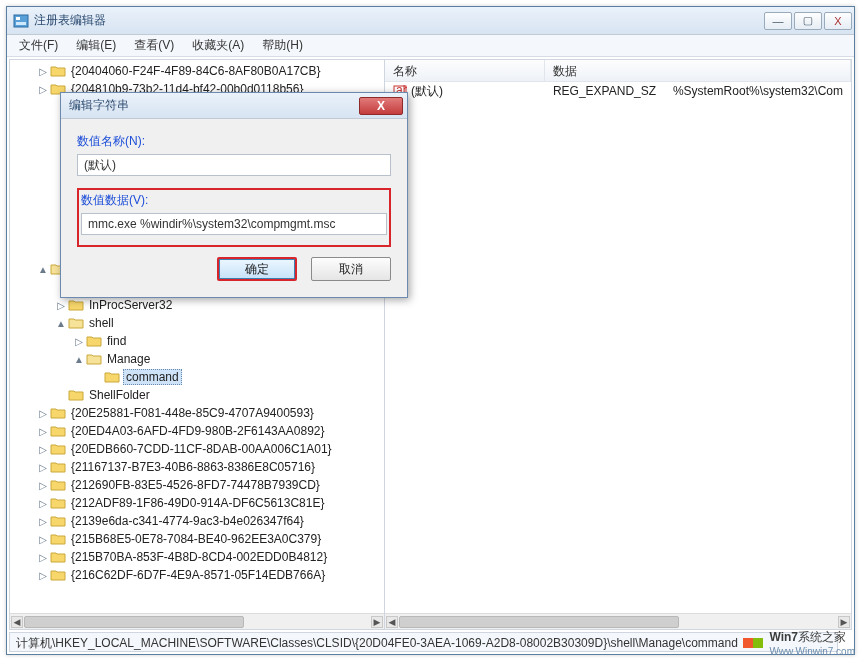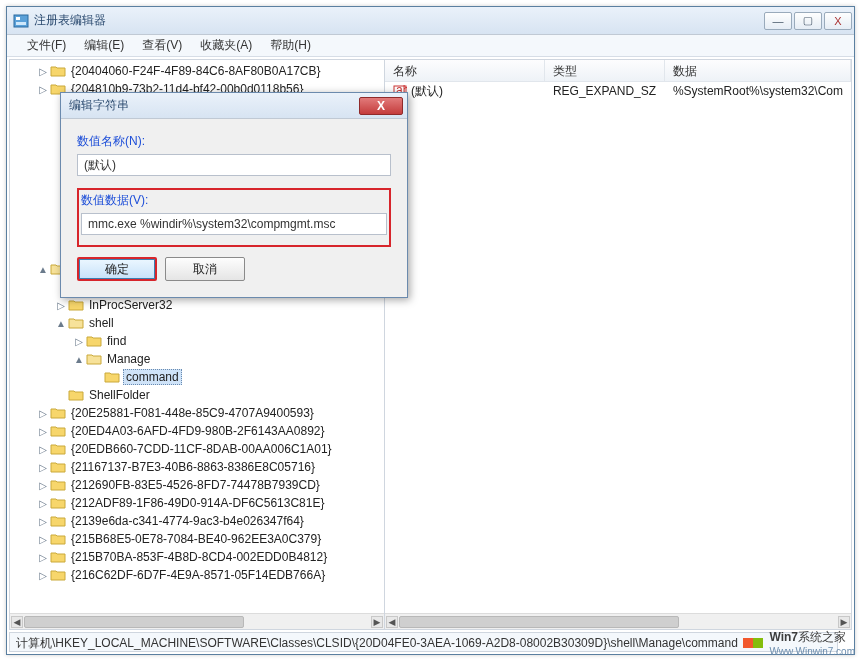--- a/index.html
+++ b/index.html
@@ -4,21 +4,21 @@
 <style>
 * { box-sizing: border-box; margin: 0; padding: 0; font-family: "Microsoft YaHei", "Segoe UI", Tahoma, sans-serif; font-size: 12px; }
 body { background: #fff; width: 861px; height: 661px; position: relative; overflow: hidden; }
 .window { position: absolute; left: 6px; top: 6px; width: 849px; height: 649px; border: 1px solid #5a7fa0; background: #fff; box-shadow: 0 0 4px rgba(0,0,0,.2); }
 .titlebar { height: 28px; background: linear-gradient(#eaf1fa,#d7e4f2); display: flex; align-items: center; padding: 0 2px 0 6px; border-bottom: 1px solid #c0c9d4; }
 .titlebar .ticon { width: 16px; height: 16px; margin-right: 5px; }
 .titlebar .title { flex: 1; color: #2b4a6f; }
 .winbtns { display: flex; gap: 2px; }
 .winbtn { width: 28px; height: 18px; border: 1px solid #9ab; border-radius: 2px; background: linear-gradient(#fefefe,#e6edf5); display: flex; align-items: center; justify-content: center; color: #456; font-family: Arial; font-size: 11px; }
 .winbtn.close { color: #a33; }
-.menubar { height: 22px; display: flex; align-items: flex-end; padding: 0 12px; background: #f4f8fc; border-bottom: 1px solid #d6dde6; gap: 2px; }
+.menubar { height: 22px; display: flex; align-items: flex-end; padding: 0 4px; background: #f4f8fc; border-bottom: 1px solid #d6dde6; gap: 2px; }
 .menubar span { padding: 2px 8px; color: #333; }
 .content { position: absolute; top: 52px; bottom: 24px; left: 2px; right: 2px; display: flex; }
 .treepane { width: 388px; border: 1px solid #cfd6df; background: #fff; position: relative; display: flex; flex-direction: column; }
 .listpane { flex: 1; border: 1px solid #cfd6df; border-left: none; background: #fff; display: flex; flex-direction: column; }
 .tree { flex: 1; overflow: hidden; padding: 2px 0; }
 .node { display: flex; align-items: center; height: 18px; white-space: nowrap; color: #222; padding-right: 4px; }
 .exp { width: 14px; text-align: center; color: #6b7b8c; font-size: 10px; cursor: default; }
 .fold { width: 16px; height: 14px; margin-right: 3px; display: inline-block; }
 .fold svg { display:block; }
 .node.sel .lbl { background: #cfe3f8; border: 1px dotted #6a8bb0; padding: 0 2px; }
@@ -43,21 +43,21 @@
 
 .dialog { position:absolute; left:60px; top:92px; width:348px; background:#f0f0f0; border:1px solid #6b8aad; box-shadow:2px 2px 8px rgba(0,0,0,.35); }
 .dlg-titlebar{height:26px; background:linear-gradient(#eaf1fa,#d7e4f2); display:flex; align-items:center; padding:0 4px 0 8px; border-bottom:1px solid #c0c9d4;}
 .dlg-titlebar .title{flex:1; color:#2b4a6f;}
 .dlg-close{width:44px;height:18px;border-radius:2px;background:linear-gradient(#e27a7a,#c43c3c);border:1px solid #8f2a2a;color:#fff;display:flex;align-items:center;justify-content:center;font-weight:bold;}
 .dlg-body{padding:14px 16px 16px 16px;}
 .dlg-lbl{color:#1d4ed8; margin-bottom:4px;}
 .dlg-field{width:100%; height:22px; border:1px solid #b8c0cc; background:#fff; padding:2px 6px; color:#333; margin-bottom:12px;}
 .hlbox{border:2px solid #d7252b; padding:2px; margin-bottom:10px;}
 .hlbox .dlg-field{margin-bottom:8px;}
-.dlg-btns{display:flex; gap:8px;}
+.dlg-btns{display:flex; justify-content:flex-end; gap:14px;}
 .dlg-btn{width:80px;height:24px;border:1px solid #8a8a8a;background:linear-gradient(#fdfdfd,#e5e5e5);border-radius:2px;display:flex;align-items:center;justify-content:center;color:#222;}
 .dlg-btn.primary{border:2px solid #d7252b;}
 .dlg-btn.primary .inner{width:100%;height:100%;border:1px solid #3c7fb1;background:linear-gradient(#eaf6ff,#c9e3f9);display:flex;align-items:center;justify-content:center;}
 
 .watermark{position:absolute; right:6px; bottom:4px; display:flex; align-items:center; gap:6px; opacity:.95;}
 .wm-flag{display:flex;}
 .wm-flag span{width:10px;height:10px;}
 .wm-text{font-size:11px; color:#333;}
 .wm-text .brand{font-weight:bold;}
 .wm-url{font-size:10px;color:#68a;}
@@ -318,21 +318,20 @@
         </div>
       <div class="tree-hscroll">
         <div class="arr l">◀</div>
         <div class="thumb"></div>
         <div class="arr r">▶</div>
       </div>
     </div>
     <div class="listpane">
       <div class="listhdr">
         <div class="col name">名称</div>
-        <div class="col type">类型</div>
         <div class="col data">数据</div>
       </div>
       <div class="listrow">
         <div class="c name">
           <svg class="vicon" viewBox="0 0 14 14">
               <rect x="1" y="2" width="12" height="10" fill="#fff" stroke="#c33"></rect>
               <text x="3" y="10" font-size="8" fill="#c33">ab</text>
             </svg>
           <span>(默认)</span>
         </div>

